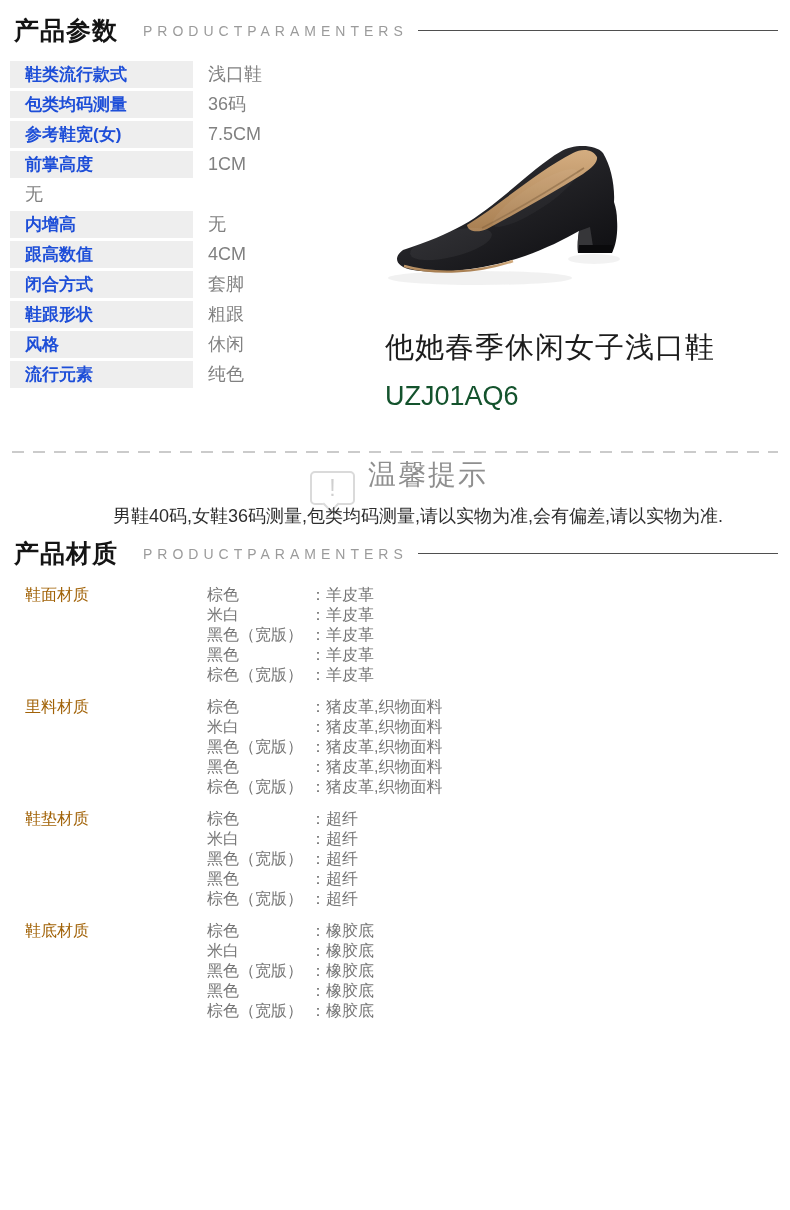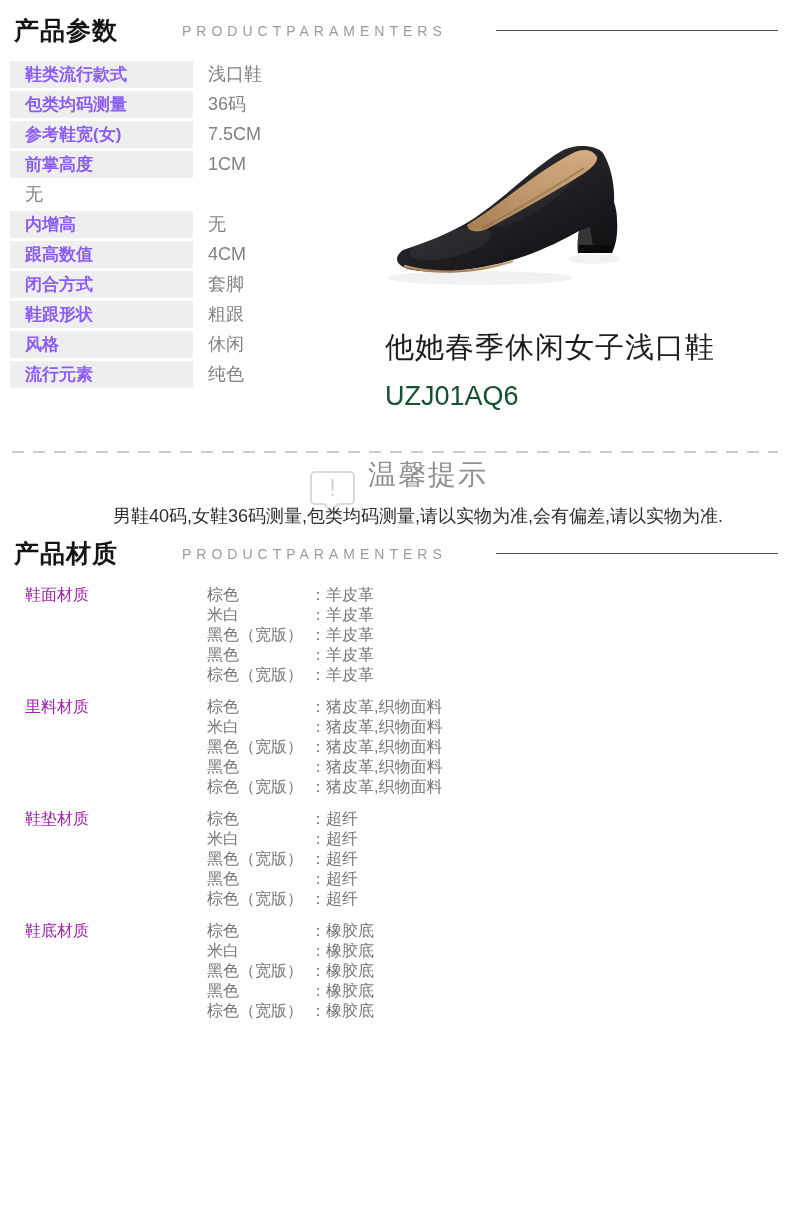--- a/index.html
+++ b/index.html
@@ -1,30 +1,30 @@
 <!DOCTYPE html>
 <html><head>
 <meta charset="utf-8">
 <style>
   html,body{margin:0;padding:0;background:#ffffff;}
   body{font-family:"Liberation Sans","DejaVu Sans",sans-serif;-webkit-font-smoothing:antialiased;}
   .page{position:relative;width:790px;height:1210px;background:#ffffff;overflow:hidden;}
 
   
-  .sec-head{position:absolute;left:14px;width:764px;display:flex;align-items:center;gap:39px;}
+  .sec-head{position:absolute;left:14px;width:764px;display:flex;align-items:center;}
   .sec-head .cn{font-size:25px;font-weight:bold;color:#141414;letter-spacing:1px;white-space:nowrap;}
   .sec-head .en{margin-left:25px;font-size:14px;color:#9b9b9b;letter-spacing:5px;white-space:nowrap;}
   .sec-head .rule{flex:1;height:1px;background:#4f4f4f;margin-left:10px;}
   #head-params{top:14px;}
   #head-materials{top:537px;}
 
   
   .params{position:absolute;left:10px;top:61px;width:420px;}
   .prow{display:flex;height:27px;margin-bottom:3px;}
-  .plabel{width:168px;padding-left:15px;background:#eeeeee;font-size:17px;font-weight:bold;color:#8b5cf6;line-height:27px;white-space:nowrap;}
+  .plabel{width:168px;padding-left:15px;background:#eeeeee;font-size:17px;font-weight:bold;color:#1d4ed8;line-height:27px;white-space:nowrap;}
   .pvalue{margin-left:15px;font-size:18px;color:#818181;line-height:27px;white-space:nowrap;}
 
   
   .product{position:absolute;left:385px;top:118px;width:368px;}
   .shoe{display:block;width:368px;height:202px;}
   .ptitle{margin-top:8px;font-size:29px;color:#1c1c1c;letter-spacing:1px;}
   .pmodel{margin-top:13px;font-size:27px;color:#14532d;}
 
   
   .divider{position:absolute;left:12px;top:451px;width:766px;height:2px;
@@ -35,21 +35,21 @@
     border-radius:5px;color:#cfcfcf;font-size:23px;line-height:30px;text-align:center;background:#ffffff;}
   .bubble::after{content:"";position:absolute;left:13px;bottom:-7px;width:10px;height:10px;background:#ffffff;
     border-right:2px solid #dadada;border-bottom:2px solid #dadada;transform:rotate(45deg);}
   .notice-title{position:absolute;left:368px;top:456px;font-size:28px;color:#8f8f8f;letter-spacing:2px;white-space:nowrap;}
   .notice-text{position:absolute;left:0;top:504px;width:790px;box-sizing:border-box;padding-left:46px;
     text-align:center;font-size:18px;color:#2e2e2e;white-space:nowrap;}
 
   
   .materials{position:absolute;left:25px;top:585px;width:745px;}
   .mgroup{display:flex;margin-bottom:12px;}
-  .mlabel{width:182px;font-size:16px;color:#a21caf;line-height:20px;white-space:nowrap;}
+  .mlabel{width:182px;font-size:16px;color:#a16207;line-height:20px;white-space:nowrap;}
   .mline{display:flex;font-size:16px;color:#777777;line-height:20px;white-space:nowrap;}
   .mcolor{display:inline-block;width:103px;}
 </style>
 </head>
 <body>
 
 <div class="page">
 
   <div class="sec-head" id="head-params">
     <span class="cn">产品参数</span>

